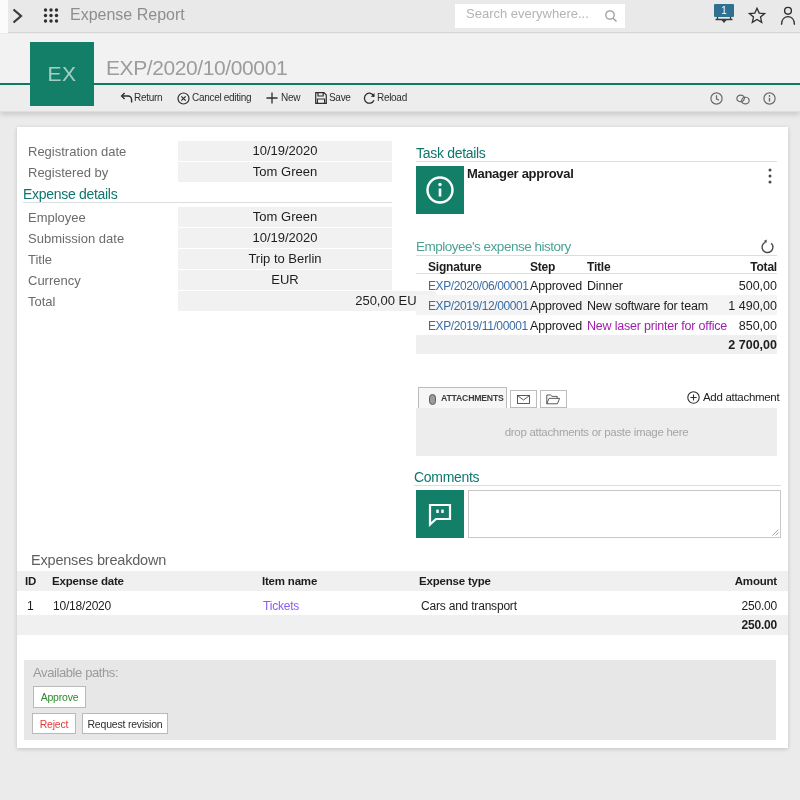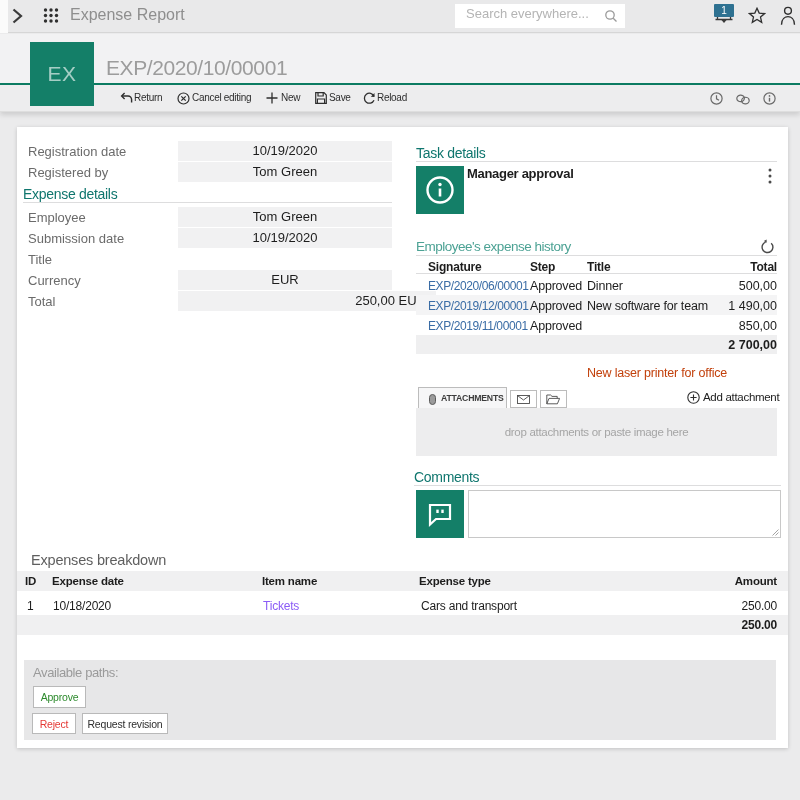--- a/index.html
+++ b/index.html
@@ -120,20 +120,21 @@
   <div class="abs fieldbox val" style="left:178px;top:162px;width:214px;">Tom Green</div>
 
   <div class="abs sechead" style="left:23px;top:186px;">Expense details</div>
   <div class="abs" style="left:23px;top:202px;width:369px;height:1px;background:#ddddde;"></div>
 
   <div class="abs lbl" style="left:28px;top:210px;">Employee</div>
   <div class="abs fieldbox val" style="left:178px;top:207px;width:214px;">Tom Green</div>
   <div class="abs lbl" style="left:28px;top:231px;">Submission date</div>
   <div class="abs fieldbox val" style="left:178px;top:228px;width:214px;">10/19/2020</div>
   <div class="abs lbl" style="left:28px;top:252px;">Title</div>
+  <div class="abs fieldbox val" style="left:178px;top:249px;width:214px;">Trip to Berlin</div>
   <div class="abs lbl" style="left:28px;top:273px;">Currency</div>
   <div class="abs fieldbox val" style="left:178px;top:270px;width:214px;">EUR</div>
   <div class="abs lbl" style="left:28px;top:294px;">Total</div>
   <div class="abs fieldbox val" style="left:178px;top:291px;width:258px;text-align:right;">250,00 EUR</div>
 
   <div class="abs sechead" style="left:416px;top:145px;">Task details</div>
   <div class="abs" style="left:416px;top:161px;width:361px;height:1px;background:#ddddde;"></div>
   <div class="abs teal" style="left:416px;top:166px;width:48px;height:48px;"></div>
   <svg class="abs" style="left:416px;top:166px;" width="48" height="48" viewBox="0 0 48 48">
     <circle cx="24" cy="24" r="12.5" fill="none" stroke="#ffffff" stroke-width="2.4"></circle>
@@ -170,21 +171,21 @@
   <div class="abs" style="left:587px;top:279px;font-size:12.5px;letter-spacing:-0.2px;color:#1d1d1d;">Dinner</div>
   <div class="abs" style="left:627px;top:279px;width:150px;text-align:right;font-size:12.5px;color:#1d1d1d;">500,00</div>
 
   <div class="abs" style="left:428px;top:299px;font-size:12px;letter-spacing:-0.4px;color:#3a6ca5;">EXP/2019/12/00001</div>
   <div class="abs" style="left:530px;top:299px;font-size:12.5px;letter-spacing:-0.2px;color:#1d1d1d;">Approved</div>
   <div class="abs" style="left:587px;top:299px;font-size:12.5px;letter-spacing:-0.2px;color:#1d1d1d;">New software for team</div>
   <div class="abs" style="left:627px;top:299px;width:150px;text-align:right;font-size:12.5px;color:#1d1d1d;">1 490,00</div>
 
   <div class="abs" style="left:428px;top:319px;font-size:12px;letter-spacing:-0.4px;color:#3a6ca5;">EXP/2019/11/00001</div>
   <div class="abs" style="left:530px;top:319px;font-size:12.5px;letter-spacing:-0.2px;color:#1d1d1d;">Approved</div>
-  <div class="abs" style="left:587px;top:319px;font-size:12.5px;letter-spacing:-0.2px;color:#c2410c;margin-top:47px;">New laser printer for office</div>
+  <div class="abs" style="left:587px;top:319px;font-size:12.5px;letter-spacing:-0.2px;color:#a21caf;">New laser printer for office</div>
   <div class="abs" style="left:627px;top:319px;width:150px;text-align:right;font-size:12.5px;color:#1d1d1d;">850,00</div>
 
   <div class="abs" style="left:627px;top:338px;width:150px;text-align:right;font-size:12.5px;font-weight:bold;color:#1d1d1d;">2 700,00</div>
 
   <div class="abs" style="left:418px;top:387px;width:89px;height:21px;background:#f6f6f7;border:1px solid #bcbcbc;border-bottom:none;"></div>
   <svg class="abs" style="left:429px;top:394px;" width="7" height="11" viewBox="0 0 7 11">
     <rect x="0.5" y="0.5" width="6" height="10" rx="3" fill="#9b9b9b" stroke="#5a5a5a" stroke-width="1"></rect>
   </svg>
   <div class="abs" style="left:441px;top:393px;font-size:8.7px;font-weight:bold;color:#3c3c3c;letter-spacing:-0.2px;">ATTACHMENTS</div>
   <div class="abs" style="left:510px;top:390px;width:27px;height:18px;background:#ffffff;border:1px solid #bcbcbc;"></div>

